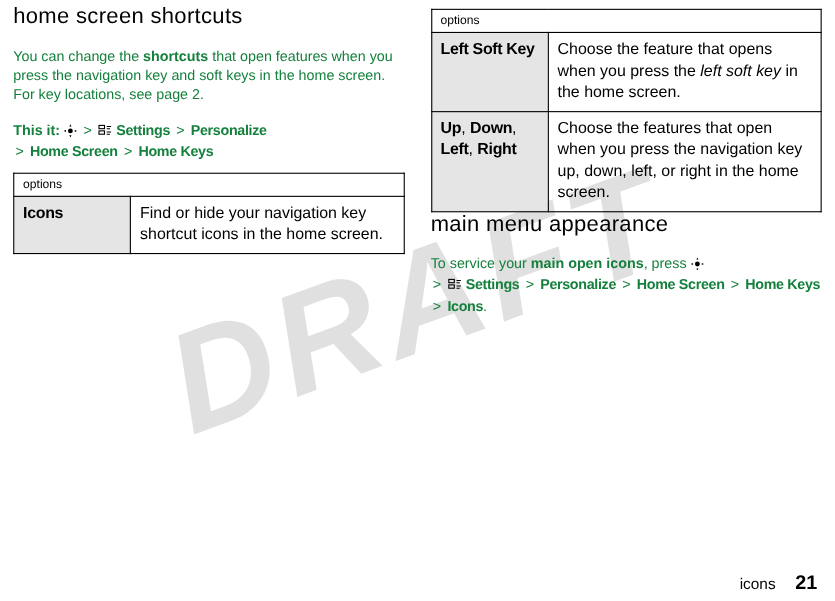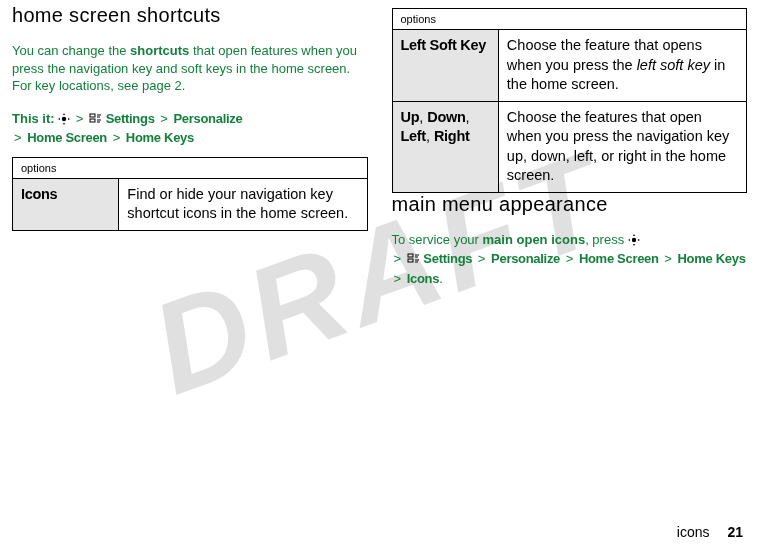--- a/index.html
+++ b/index.html
@@ -77,21 +77,21 @@
       width: 30%;
     }
     .icon-svg { display: inline-block; vertical-align: -2px; }
     .footer {
       position: absolute;
       bottom: 6px;
       right: 16px;
       font-size: 14px;
       z-index: 1;
     }
-    .footer .pg { font-weight: bold; font-size: 14px; margin-left: 14px; }
+    .footer .pg { font-weight: bold; font-size: 18px; margin-left: 14px; }
   </style>
 </head>
 <body>
 
 <div class="watermark">DRAFT</div>
 
 <div class="columns">
 
   <div class="col">
     <h2 class="section-title">home screen shortcuts</h2>

